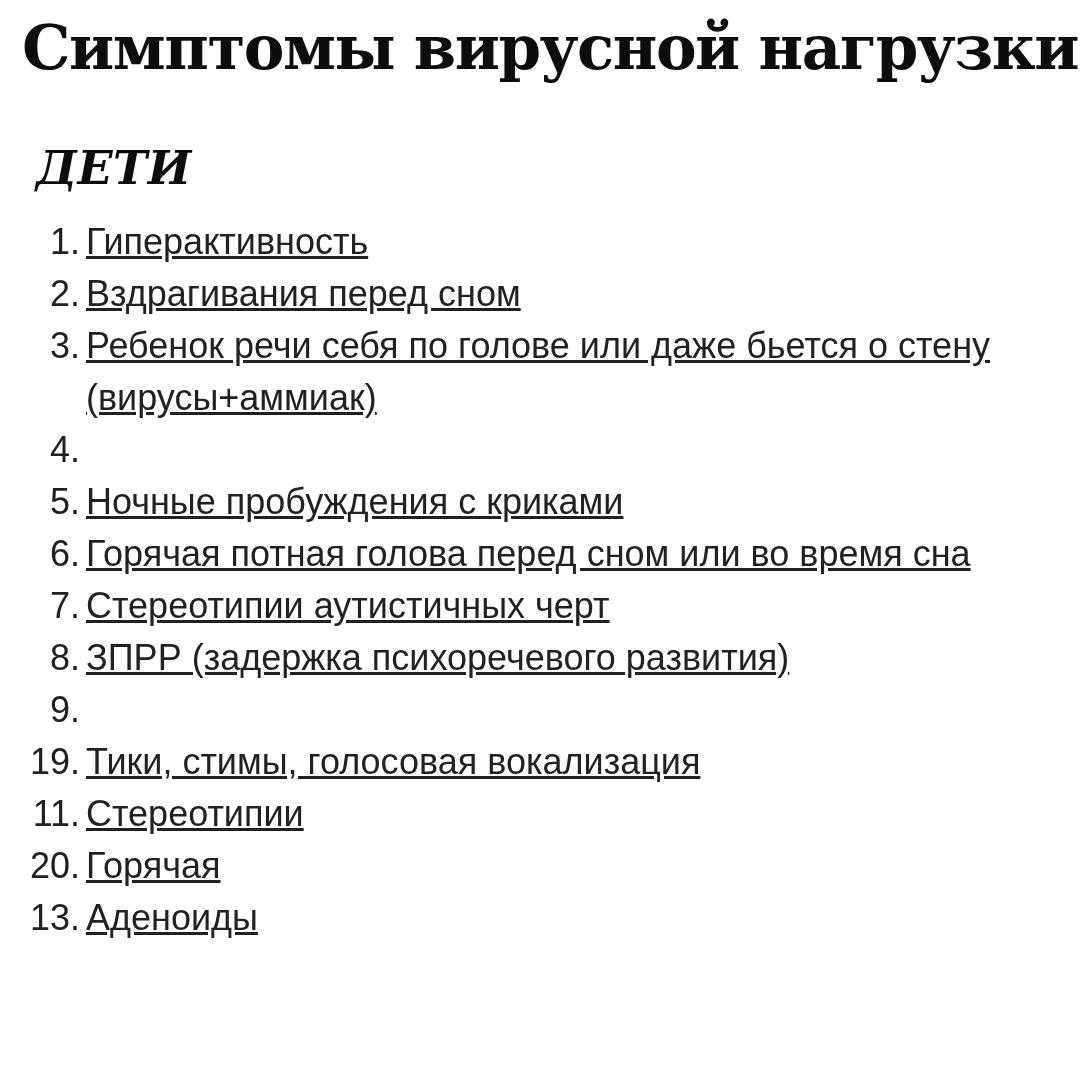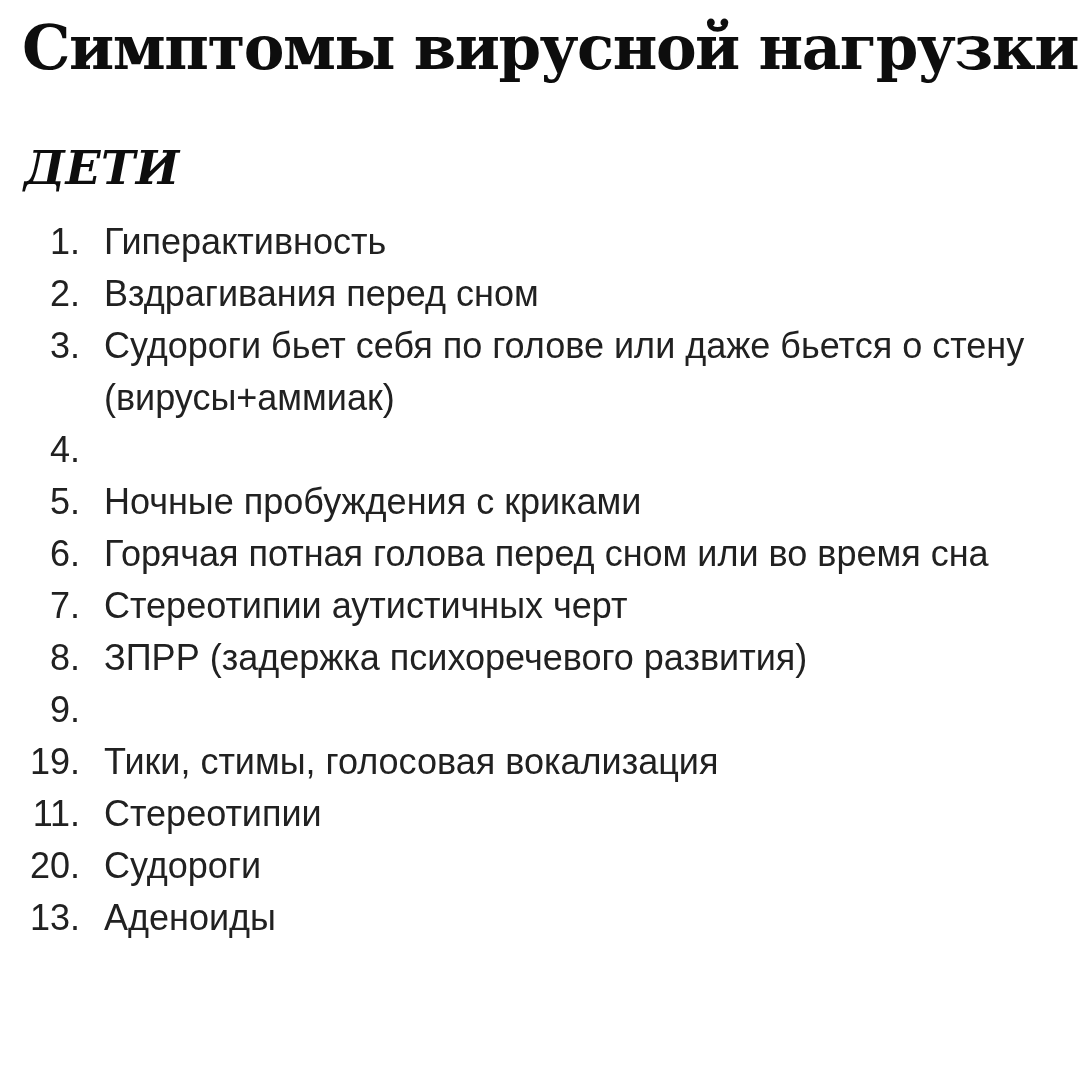--- a/index.html
+++ b/index.html
@@ -19,21 +19,21 @@
     margin: 14px 0 0 22px;
     font-family: "DejaVu Serif", serif;
     font-weight: bold;
     font-size: 61px;
     line-height: 68px;
     letter-spacing: -1.5px;
     color: #0d0d0d;
     white-space: nowrap;
   }
   .subtitle {
-    margin: 58px 0 0 24px;
+    margin: 58px 0 0 36px;
     font-family: "DejaVu Serif", serif;
     font-weight: bold;
     font-style: italic;
     font-size: 46px;
     line-height: 56px;
     color: #0d0d0d;
     letter-spacing: 0.5px;
   }
   .symptoms {
     margin: 20px 0 0 0;
@@ -47,22 +47,23 @@
     line-height: 52px;
     color: #212121;
   }
   .symptoms .num {
     flex: 0 0 80px;
     width: 80px;
     text-align: right;
     white-space: nowrap;
   }
   .symptoms .text {
-    margin-left: 24px;
+    margin-left: 6px;
     max-width: 968px;
+    text-decoration: underline;
   }
 </style>
 </head>
 <body>
 
 <div class="canvas">
   <h1 class="title">Симптомы вирусной нагрузки:</h1>
 
   <h2 class="subtitle">ДЕТИ</h2>
 
@@ -73,21 +74,21 @@
         <span class="text">Гиперактивность</span>
       </li>
 
       <li>
         <span class="num">2.</span>
         <span class="text">Вздрагивания перед сном</span>
       </li>
 
       <li>
         <span class="num">3.</span>
-        <span class="text">Судороги бьет себя по голове или даже бьется о стену (вирусы+аммиак)</span>
+        <span class="text">Ребенок речи себя по голове или даже бьется о стену (вирусы+аммиак)</span>
       </li>
 
       <li>
         <span class="num">4.</span>
       </li>
 
       <li>
         <span class="num">5.</span>
         <span class="text">Ночные пробуждения с криками</span>
       </li>
@@ -116,21 +117,21 @@
         <span class="text">Тики, стимы, голосовая вокализация</span>
       </li>
 
       <li>
         <span class="num">11.</span>
         <span class="text">Стереотипии</span>
       </li>
 
       <li>
         <span class="num">20.</span>
-        <span class="text">Судороги</span>
+        <span class="text">Горячая</span>
       </li>
 
       <li>
         <span class="num">13.</span>
         <span class="text">Аденоиды</span>
       </li>
     </ol>
 </div>
 
 </body></html>

